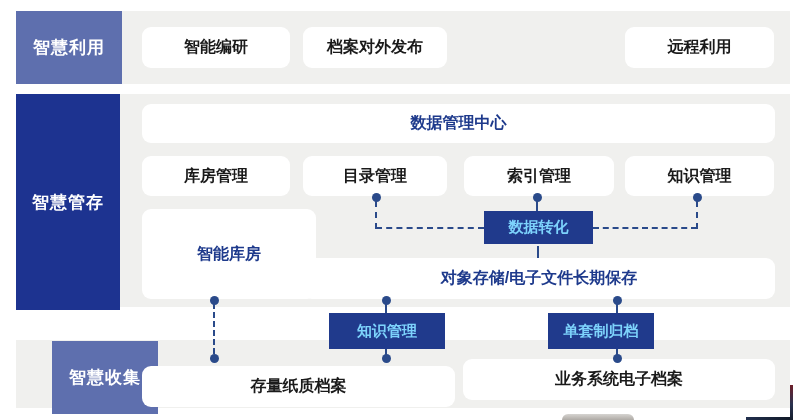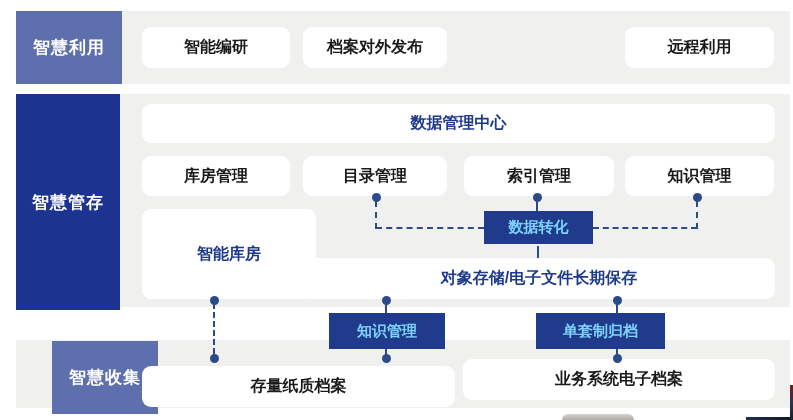--- a/index.html
+++ b/index.html
@@ -39,21 +39,21 @@
   .c3{left:464px;width:150px;}
   .c4{left:625px;width:149px;}
   .r-top{top:27px;height:41px;}
   .r-mgr{top:156px;height:40px;}
 
   .data-center{left:142px;top:104px;width:633px;height:39px;}
   .transform{left:484px;top:211px;width:109px;height:33px;}
   .warehouse{left:142px;top:209px;width:174px;height:90px;}
   .obj-storage{left:303px;top:258px;width:472px;height:41px;}
   .digitize{left:329px;top:313px;width:116px;height:36px;}
-  .single-set{left:536px;top:313px;width:129px;height:36px;}
+  .single-set{left:548px;top:313px;width:106px;height:36px;}
   .paper{left:142px;top:359px;width:313px;height:41px;margin-top:7px;}
   .business{left:463px;top:359px;width:312px;height:41px;}
 
   .dot{position:absolute;width:9px;height:9px;border-radius:50%;background:#2a4a8a;}
   .vd{position:absolute;width:0;border-left:2px dashed #2a4a8a;}
   .hd{position:absolute;height:0;border-top:2px dashed #2a4a8a;}
 
   .frag-gray{position:absolute;left:562px;top:414px;width:72px;height:6px;
     background:linear-gradient(#d6d4d1,#aeaaa5);border-radius:6px 6px 0 0;}
   .frag-corner{position:absolute;left:746px;top:417px;width:47px;height:3px;

